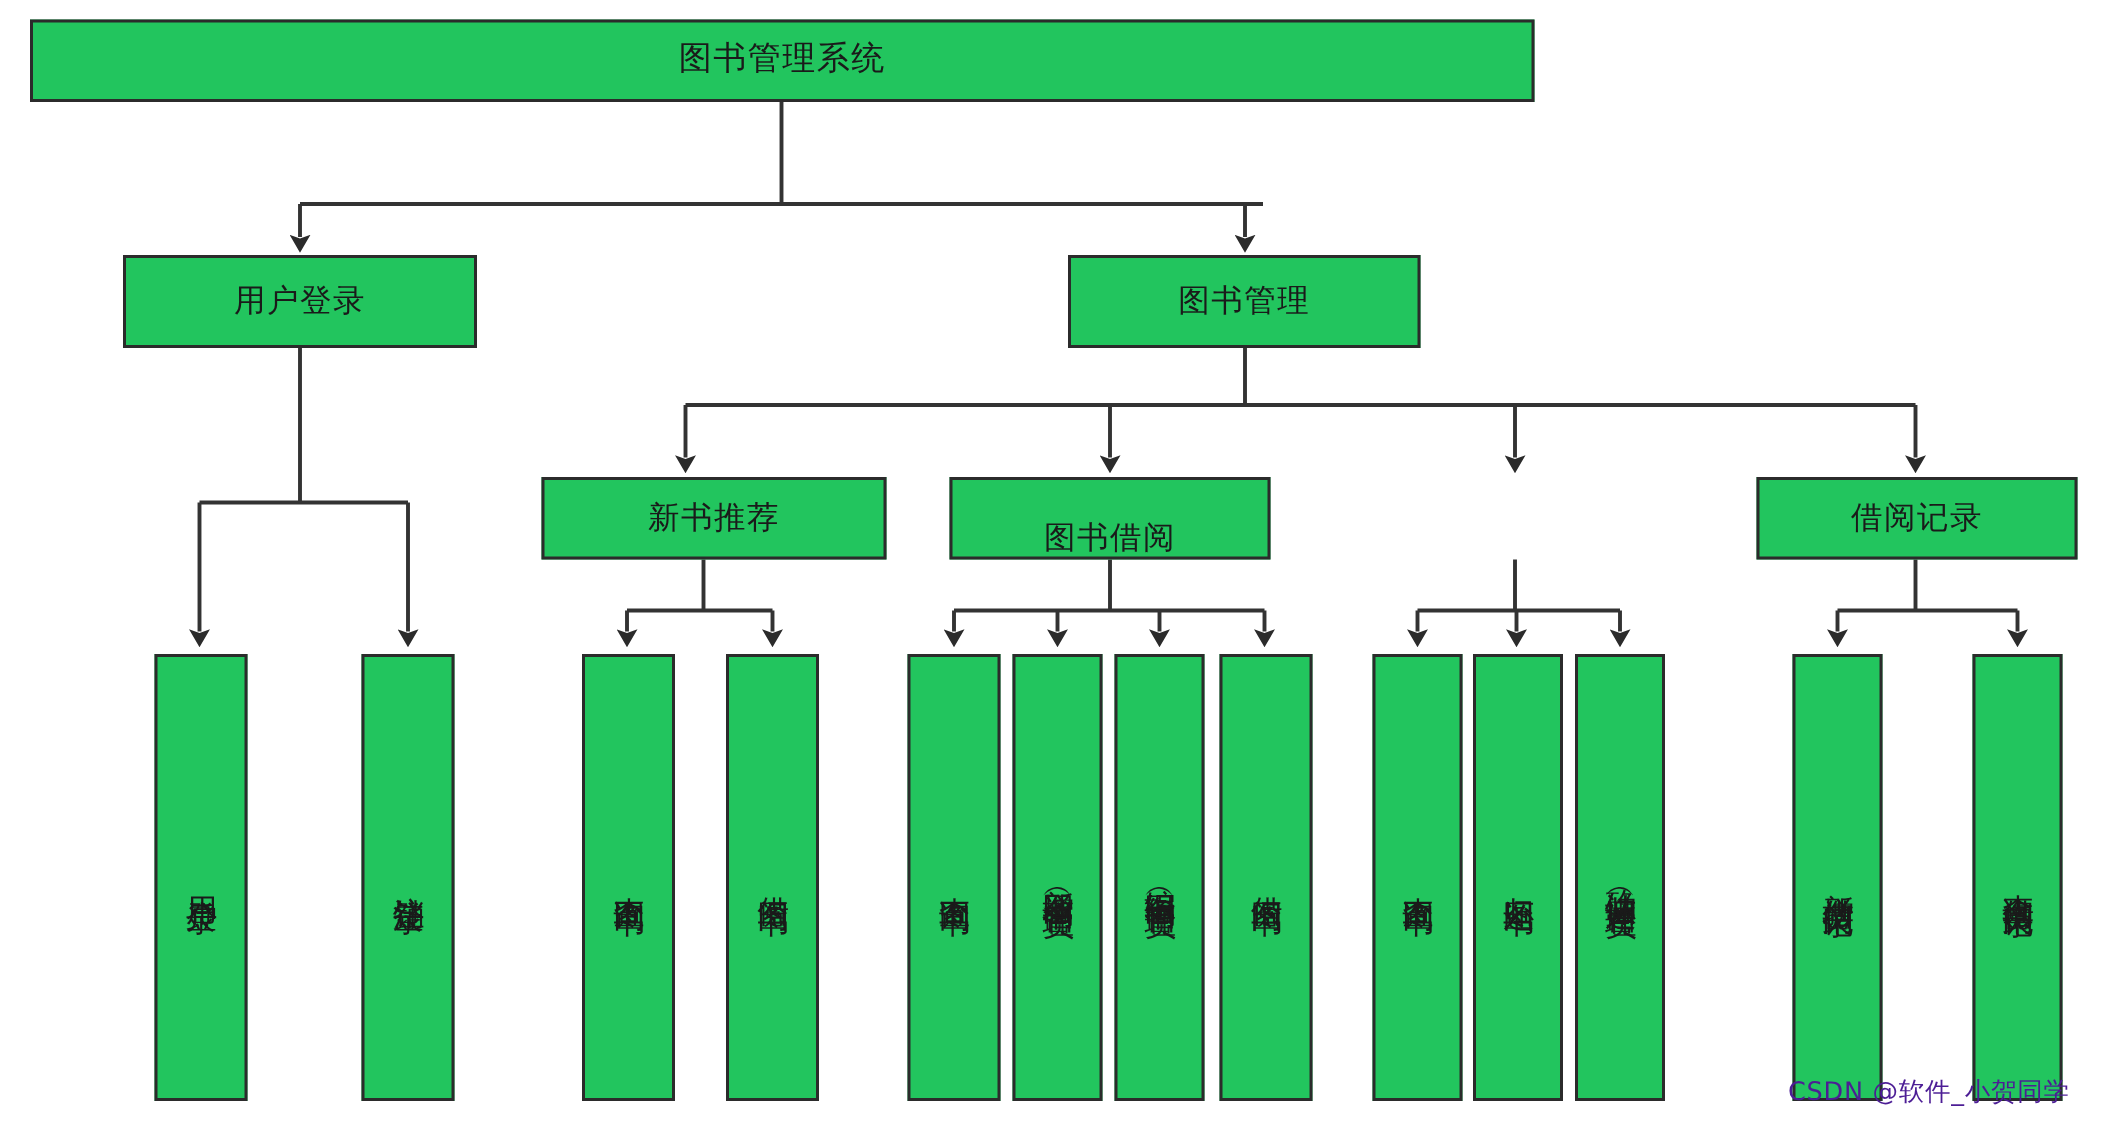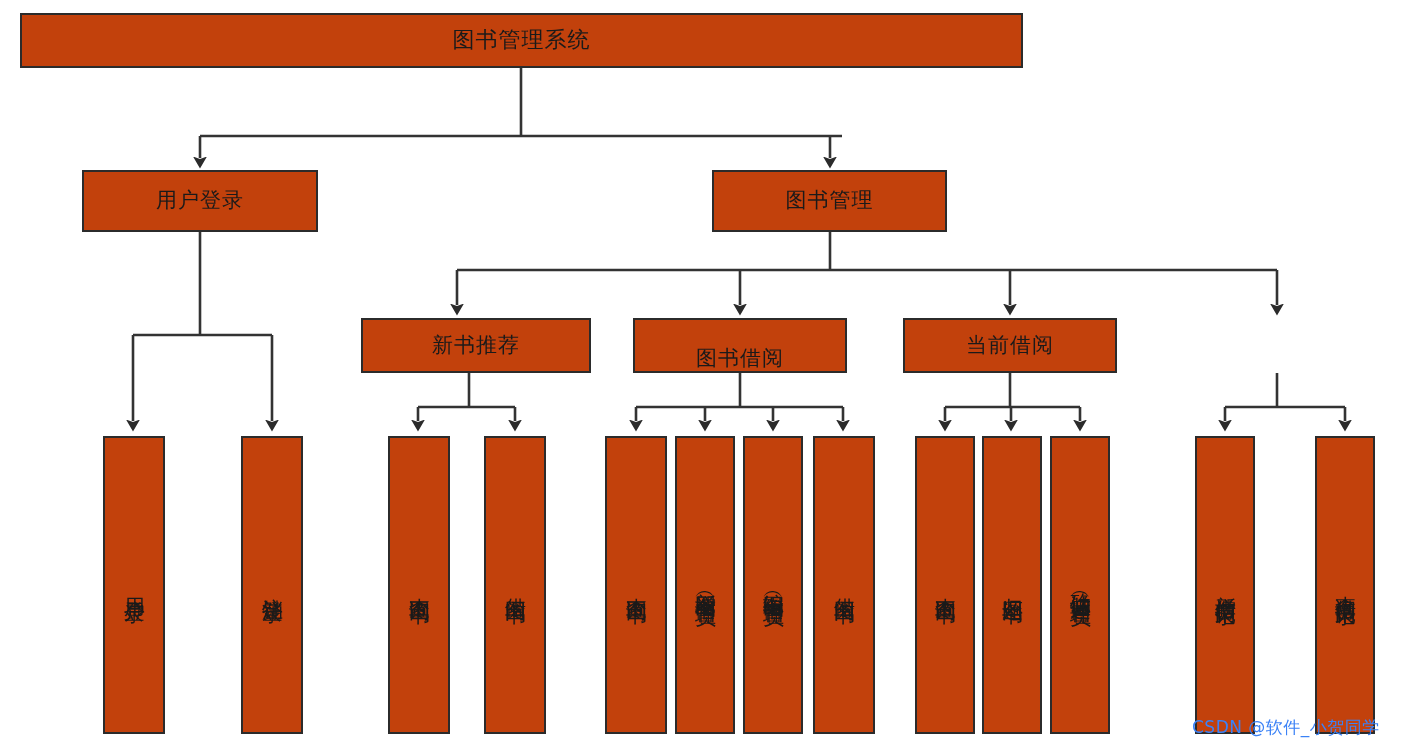--- a/index.html
+++ b/index.html
@@ -1,30 +1,30 @@
 <!DOCTYPE html>
 <html><head>
 <meta charset="utf-8">
 <title>图书管理系统 功能结构图</title>
 <style>
   html,body{margin:0;padding:0;background:#ffffff;}
   body{width:1405px;height:747px;overflow:hidden;
        font-family:"DejaVu Sans","Liberation Sans",sans-serif;}
   #diagram{position:relative;width:1405px;height:747px;background:#fff;}
   svg.layer{position:absolute;left:0;top:0;width:1405px;height:747px;}
-  .node{position:absolute;box-sizing:border-box;background:#c2410c;
+  .node{position:absolute;box-sizing:border-box;background:#22c55e;
         border:2px solid #2b2b2b;display:flex;align-items:center;
         justify-content:center;color:#1a1a1a;}
   .node.horiz{font-size:21px;line-height:1.2;letter-spacing:1px;}
   .node.root{font-size:22px;}
   .node.vert{writing-mode:vertical-rl;text-orientation:upright;
              font-size:21px;line-height:1.38;letter-spacing:2px;
              padding:6px 0;}
   .node.vert span{display:inline-block;}
-  .watermark{position:absolute;color:#3b82f6;font-size:17px;
+  .watermark{position:absolute;color:#4c1d95;font-size:17px;
              letter-spacing:0.5px;white-space:nowrap;}
 </style>
 </head>
 <body>
 
 <div id="diagram">
 
   <svg class="layer" viewBox="0 0 1405 747" xmlns="http://www.w3.org/2000/svg">
     <defs>
       <marker id="ah" markerWidth="12" markerHeight="14" refX="1.5" refY="7" orient="auto" markerUnits="userSpaceOnUse">
@@ -86,22 +86,22 @@
   <div class="node horiz" style="left:712px;top:170px;width:235px;height:62px;">
     <span>图书管理</span>
   </div>
 
   <div class="node horiz" style="left:361px;top:318px;width:230px;height:55px;">
     <span>新书推荐</span>
   </div>
   <div class="node horiz" style="left:633px;top:318px;width:214px;height:55px;align-items:flex-end;">
     <span>图书借阅</span>
   </div>
-  <div class="node horiz" style="left:903px;top:318px;width:214px;height:55px;">
-    <span>当前借阅</span>
+  <div class="node horiz" style="left:1171px;top:318px;width:214px;height:55px;">
+    <span>借阅记录</span>
   </div>
 
   <div class="node vert" style="left:103px;top:436px;width:62px;height:298px;">
     <span>用户登录</span>
   </div>
   <div class="node vert" style="left:241px;top:436px;width:62px;height:298px;">
     <span>注销登录</span>
   </div>
 
   <div class="node vert" style="left:388px;top:436px;width:62px;height:298px;">

